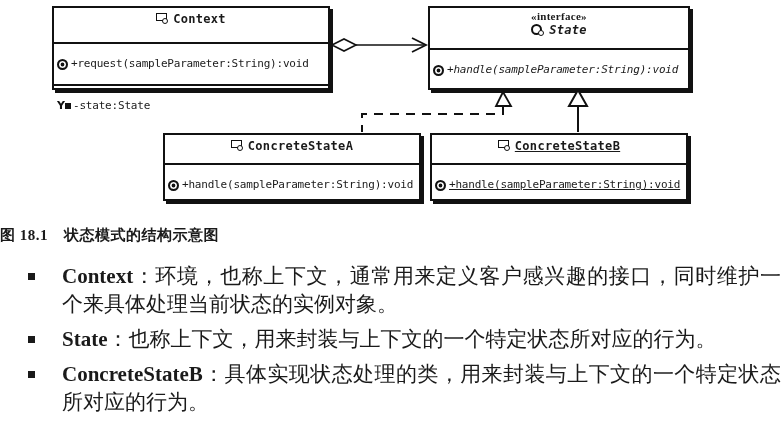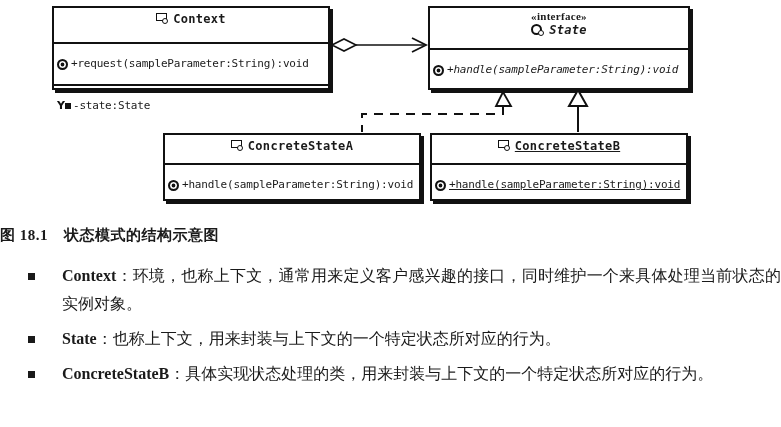--- a/index.html
+++ b/index.html
@@ -196,21 +196,21 @@
     position: absolute;
     left: 0;
     top: 262px;
     width: 781px;
   }
   .bullet {
     position: relative;
     padding-left: 62px;
     margin-bottom: 7px;
     font-family: "Liberation Serif", "DejaVu Serif", serif;
-    font-size: 16px;
+    font-size: 21px;
     line-height: 28px;
     text-align: justify;
     text-justify: inter-ideograph;
   }
   .bullet .marker {
     position: absolute;
     left: 28px;
     top: 11px;
     width: 7px;
     height: 7px;

